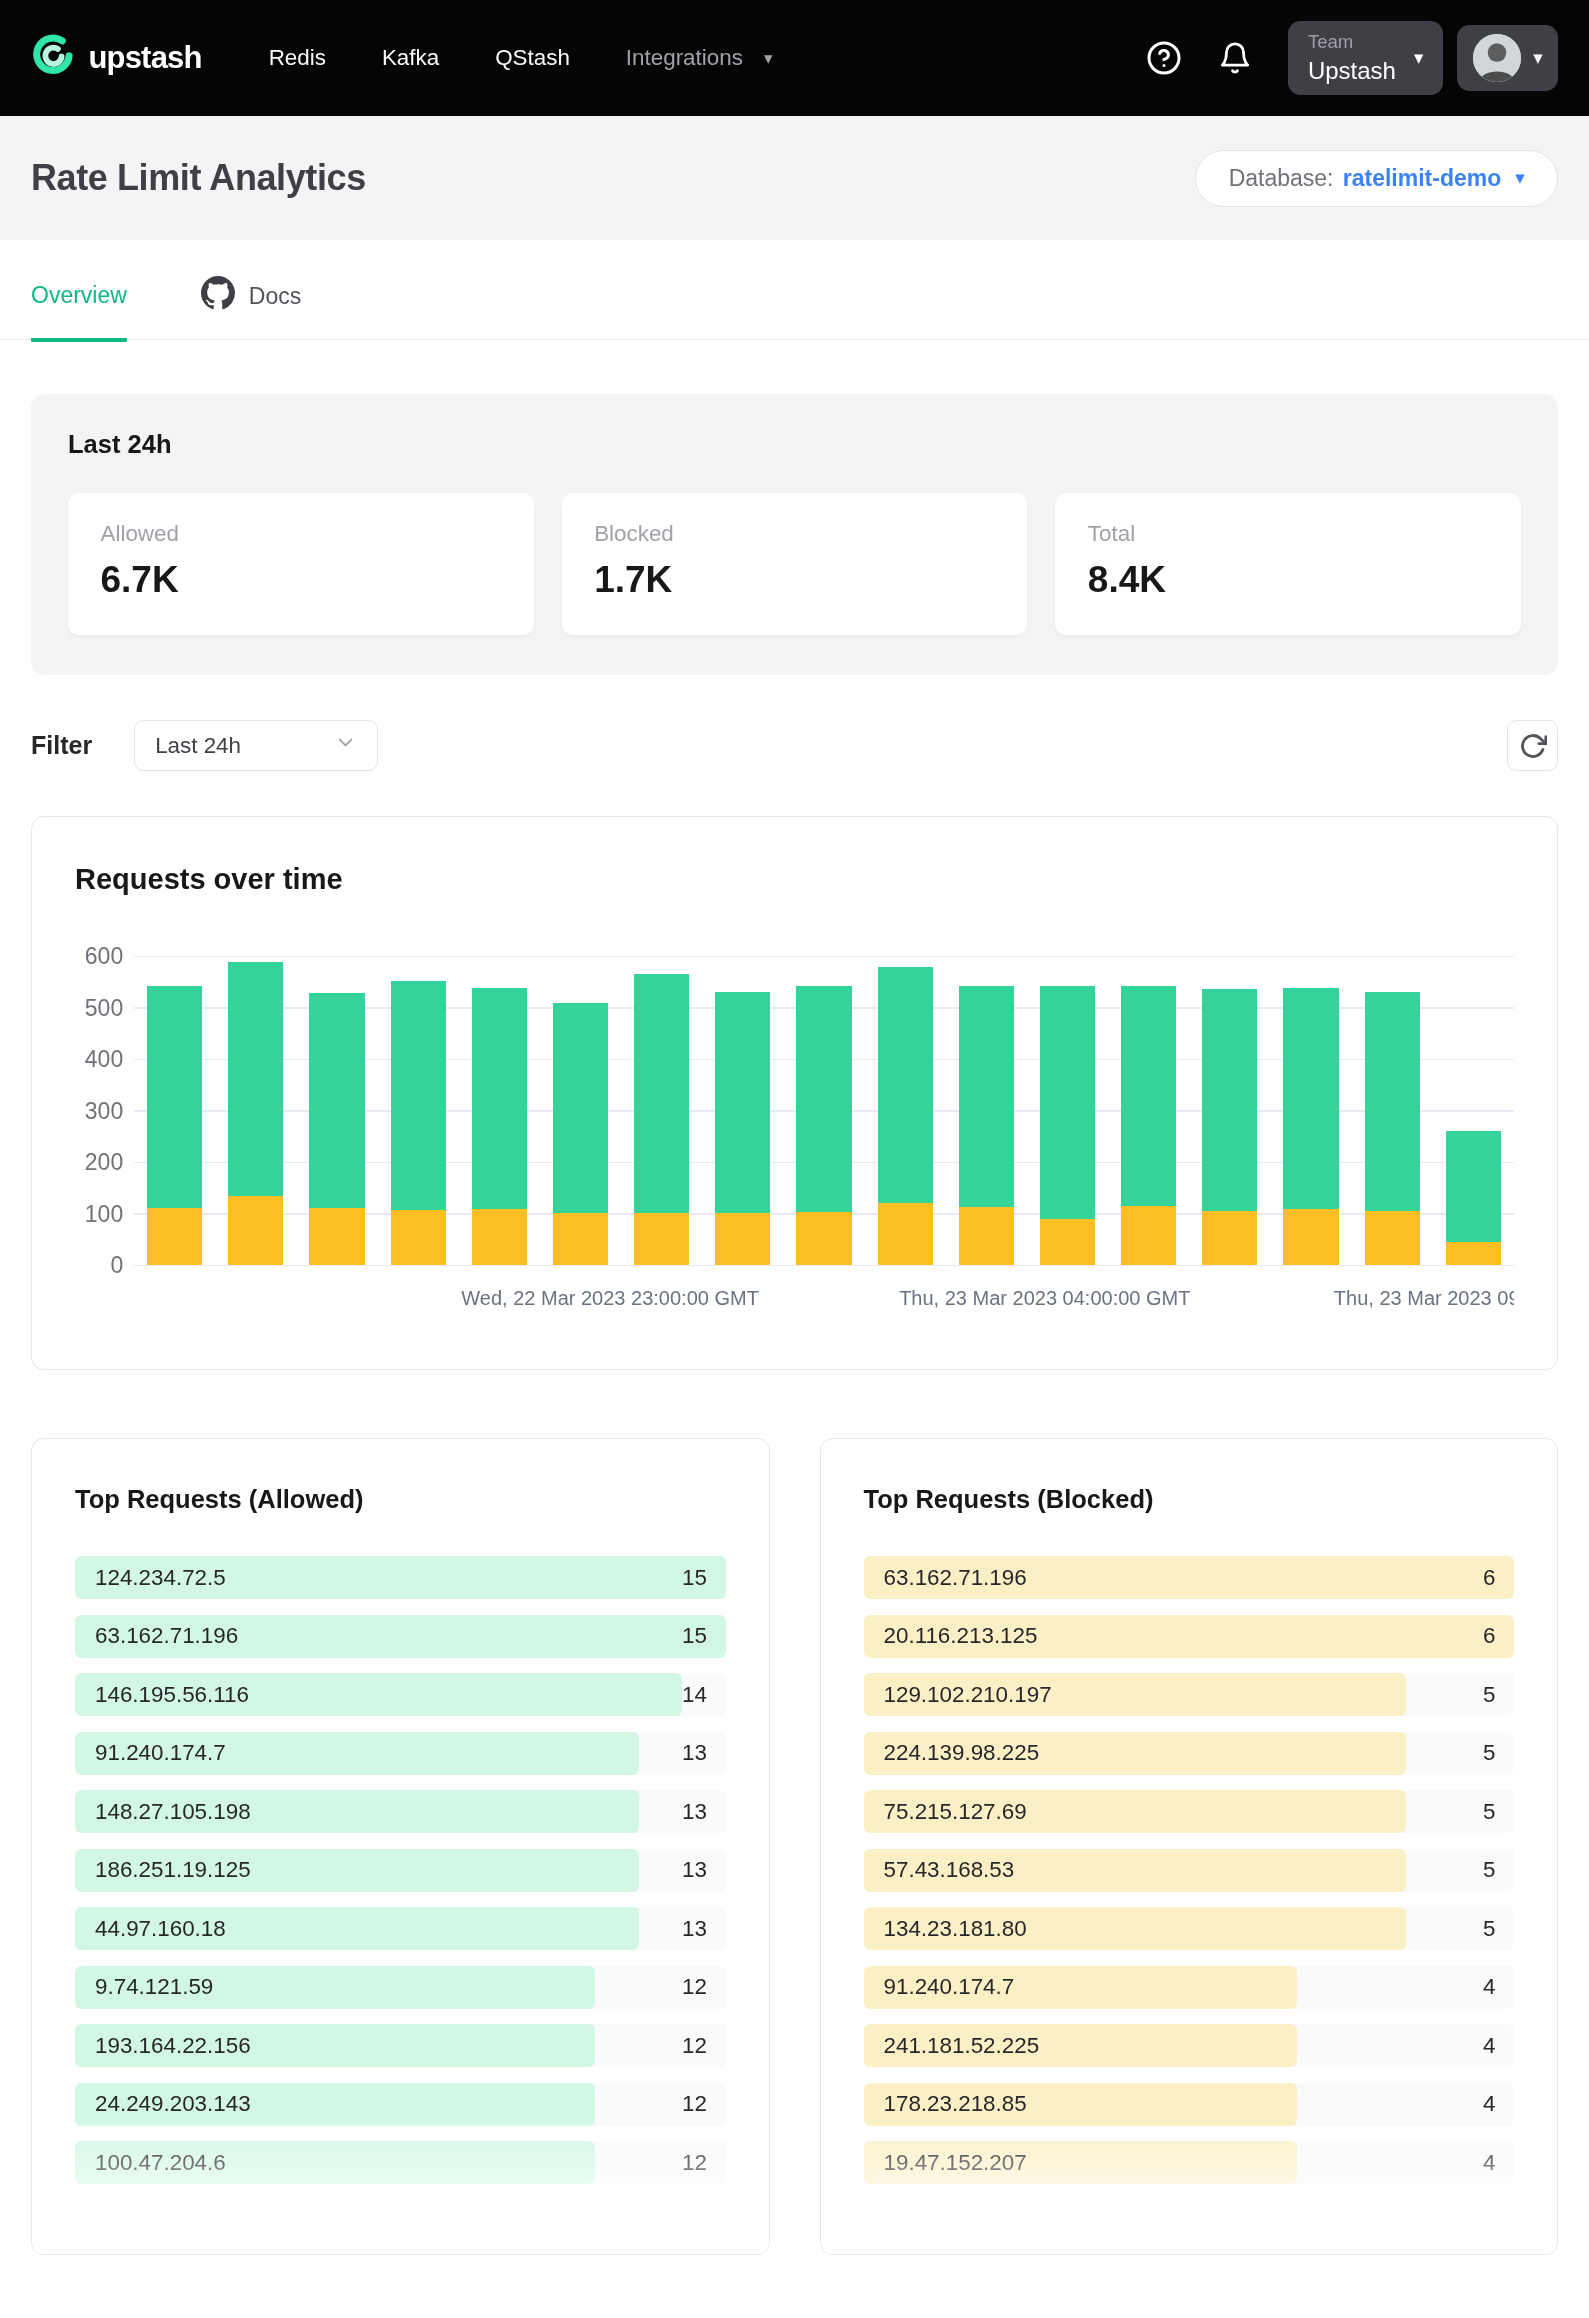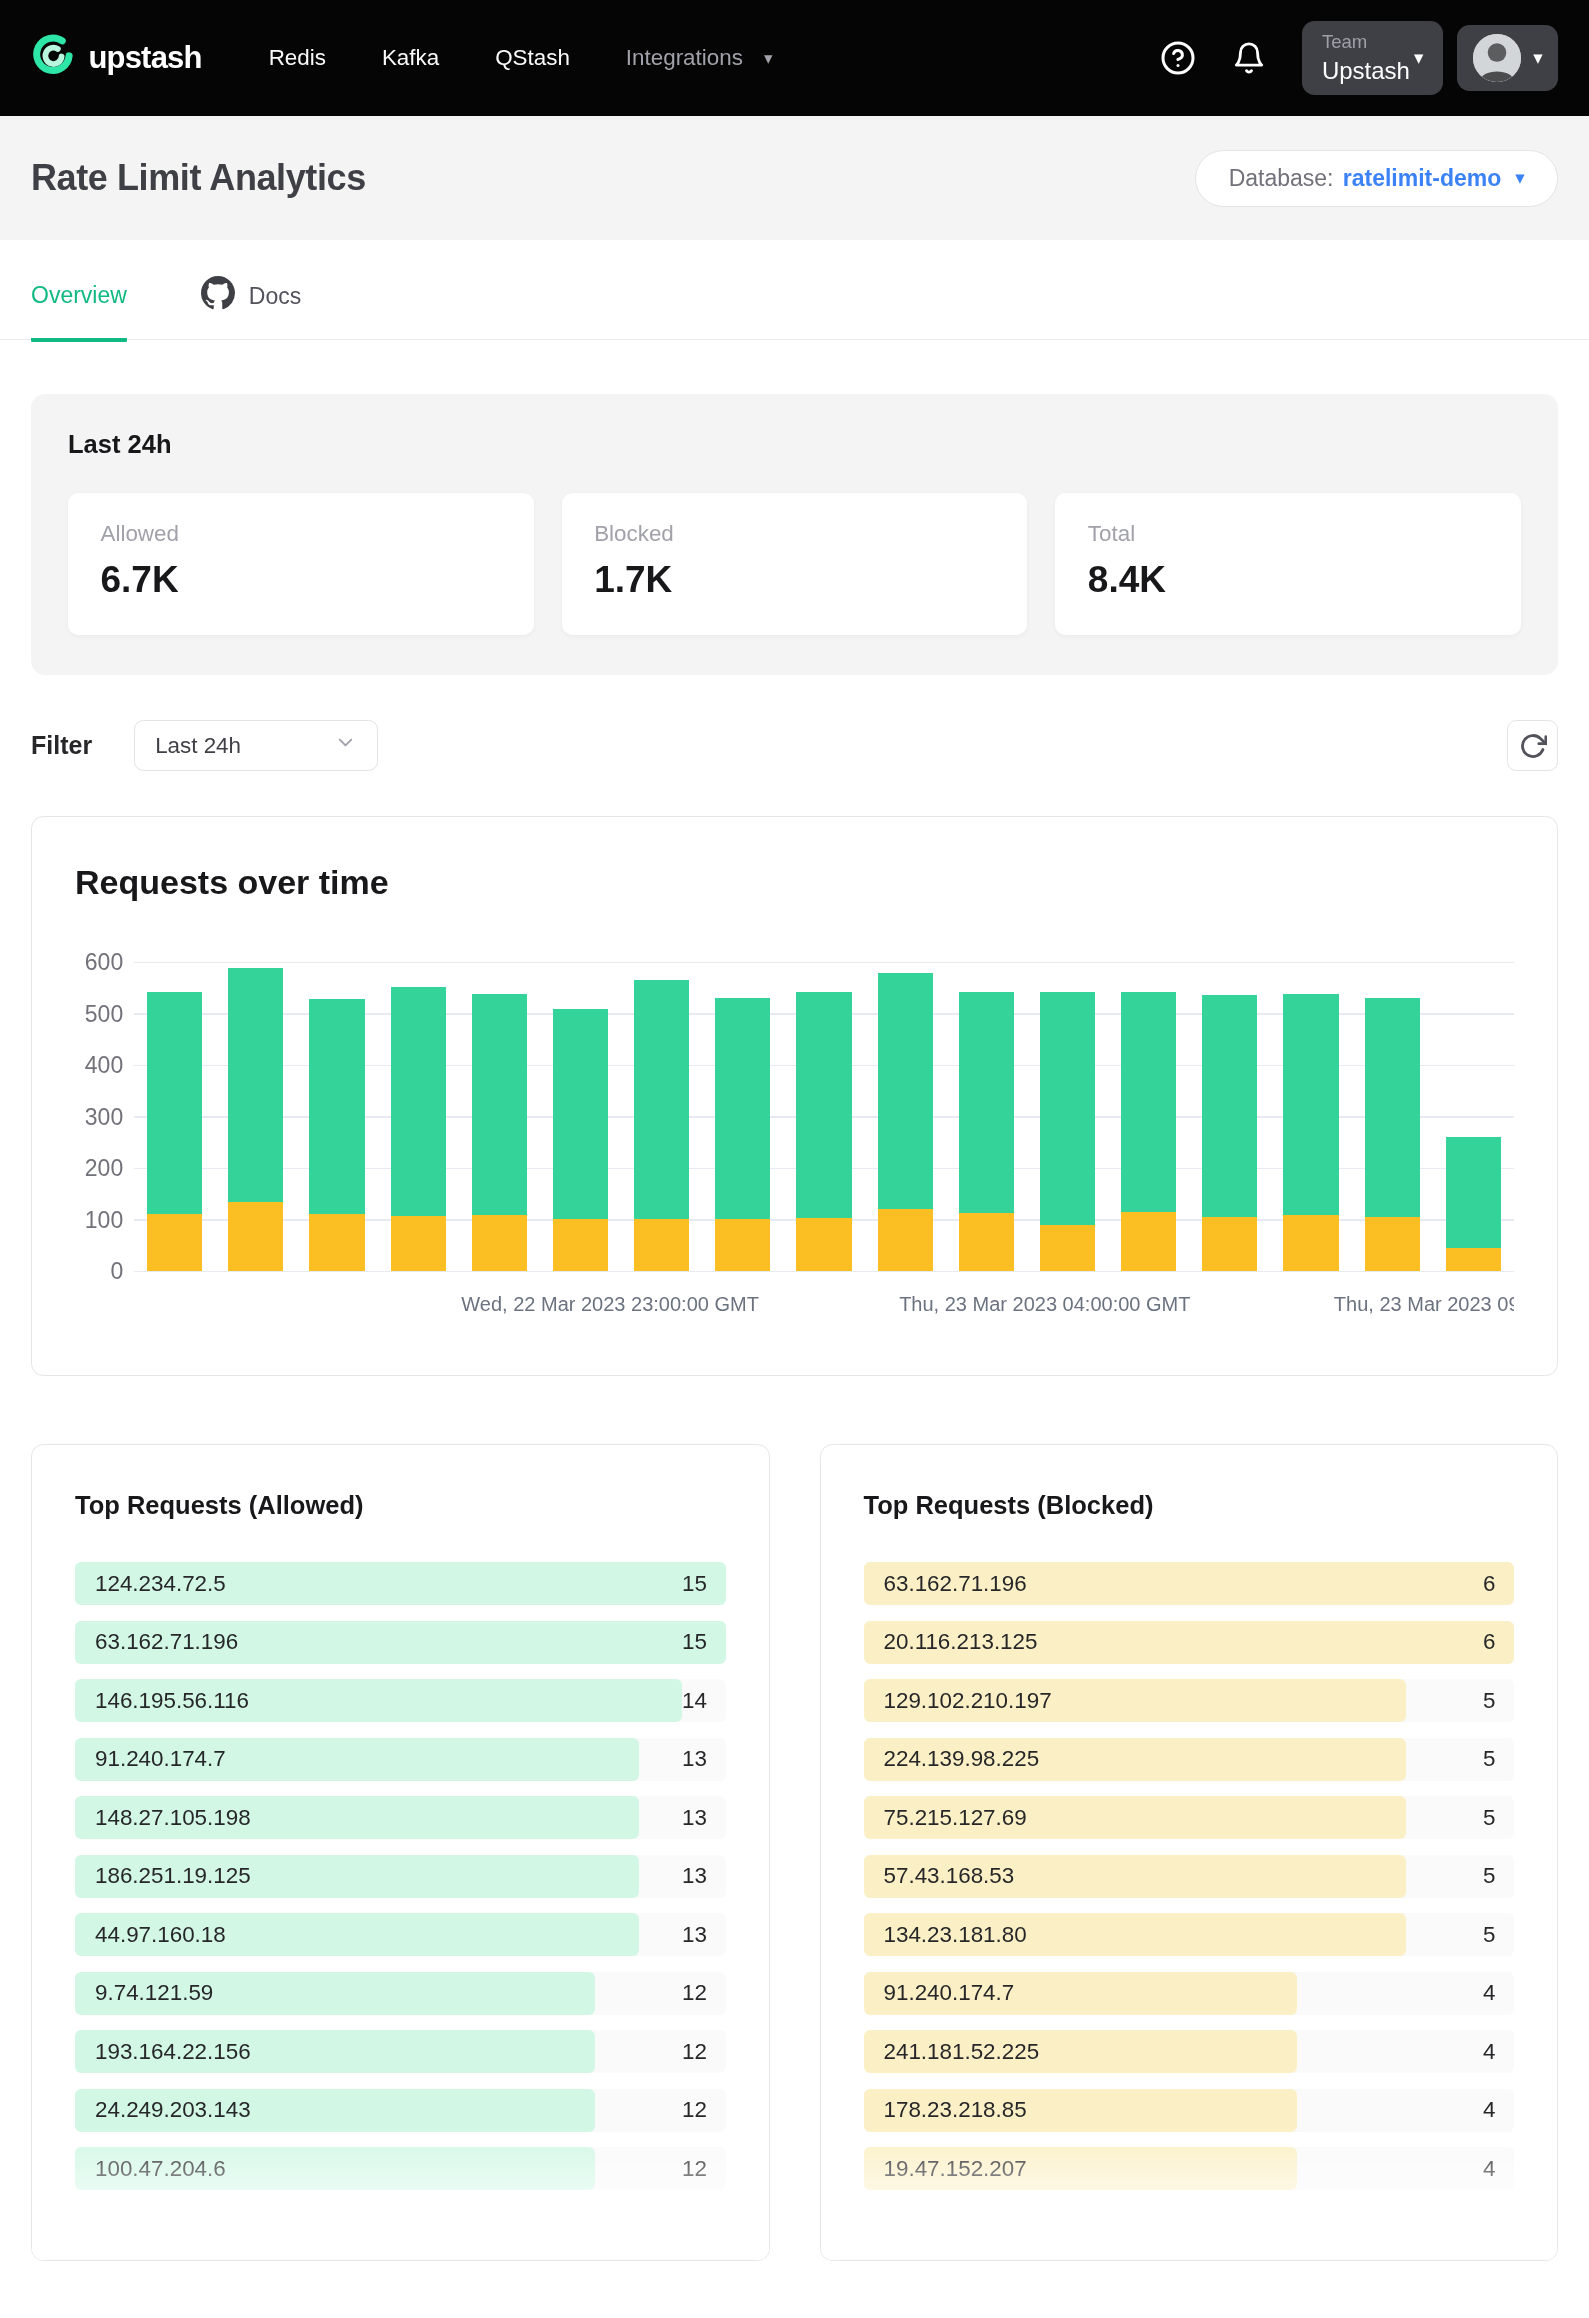--- a/index.html
+++ b/index.html
@@ -10,21 +10,21 @@
   .navbar { height:116px; background:#050505; display:flex; align-items:center; padding:0 31px; }
   .brand { display:flex; align-items:center; gap:12.4px; }
   .brand-name { color:#fff; font-size:31px; font-weight:700; letter-spacing:-0.8px; }
   .nav-links { display:flex; align-items:center; gap:56px; margin-left:67px; }
   .nav-link { color:#fafafa; font-size:22.4px; cursor:pointer; }
   .nav-link.muted { color:#a1a1aa; display:flex; align-items:center; gap:21px; }
   .caret { font-size:17px; line-height:1; }
   .nav-right { margin-left:auto; display:flex; align-items:center; gap:34px; }
   .icon-btn { width:37px; height:37px; display:flex; align-items:center; justify-content:center; cursor:pointer; }
   .boxes { display:flex; align-items:center; gap:14px; }
-  .team-box { background:#3f3f46; border-radius:12.4px; padding:10.8px 20px; display:flex; align-items:center; gap:4px; cursor:pointer; }
+  .team-box { background:#3f3f46; border-radius:12.4px; padding:10.8px 20px; display:flex; align-items:center; gap:18px; cursor:pointer; }
   .team-eyebrow { color:#9f9fa8; font-size:18.6px; margin-bottom:3.1px; }
   .team-name { color:#fff; font-size:24px; }
   .team-caret { color:#fff; font-size:18.6px; }
   .avatar-box { background:#3f3f46; border-radius:12.4px; padding:9.3px 15.5px; display:flex; align-items:center; gap:12.4px; cursor:pointer; }
   .avatar { width:48px; height:48px; border-radius:50%; background:#cfd3d6; overflow:hidden; }
 
   
   .page-header { background:#f4f4f5; height:124px; display:flex; align-items:center; padding:0 31px; }
   .page-title { font-size:36px; font-weight:700; color:#3f3f46; letter-spacing:-0.4px; }
   .db-pill { margin-left:auto; background:#fff; border:1.5px solid #e4e4e7; border-radius:773px;
@@ -50,21 +50,21 @@
   .filter-row { margin:45px 31px 0; display:flex; align-items:center; }
   .filter-label { font-size:25px; font-weight:700; color:#27272a; }
   .select { margin-left:42px; width:244px; height:51px; border:1.5px solid #e4e4e7; border-radius:9.3px;
     display:flex; align-items:center; padding:0 20px; font-size:22.4px; color:#3f3f46; cursor:pointer; background:#fff; }
   .select .chev { margin-left:auto; }
   .refresh-btn { margin-left:auto; width:51px; height:51px; border:1.5px solid #e4e4e7; border-radius:9.3px;
     background:#fff; display:flex; align-items:center; justify-content:center; cursor:pointer; }
 
   
   .chart-card { margin:45px 31px 0; border:1.5px solid #e6e6e9; border-radius:12.4px; padding:46px 43px 50px; background:#fff; }
-  .chart-title { font-size:34px; font-weight:700; margin-bottom:60px; color:#18181b; }
+  .chart-title { font-size:29px; font-weight:700; margin-bottom:60px; color:#18181b; }
   .chart-area { display:flex; }
   .y-axis { width:59px; position:relative; height:309px; flex:0 0 auto; }
   .y-tick { position:absolute; right:10.8px; transform:translateY(-50%); font-size:23px; color:#71717a; }
   .plot { position:relative; flex:1; height:309px; overflow:visible; }
   .gridline { position:absolute; left:0; right:0; height:1.5px; background:#e7eaf3; }
   .bars { position:absolute; left:0; right:0; top:0; bottom:0; display:flex; }
   .bar-slot { flex:1; display:flex; align-items:flex-end; justify-content:center; }
   .bar-col { width:68%; display:flex; flex-direction:column; }
   .seg-top { background:#34d399; }
   .seg-bottom { background:#fbbf24; }

